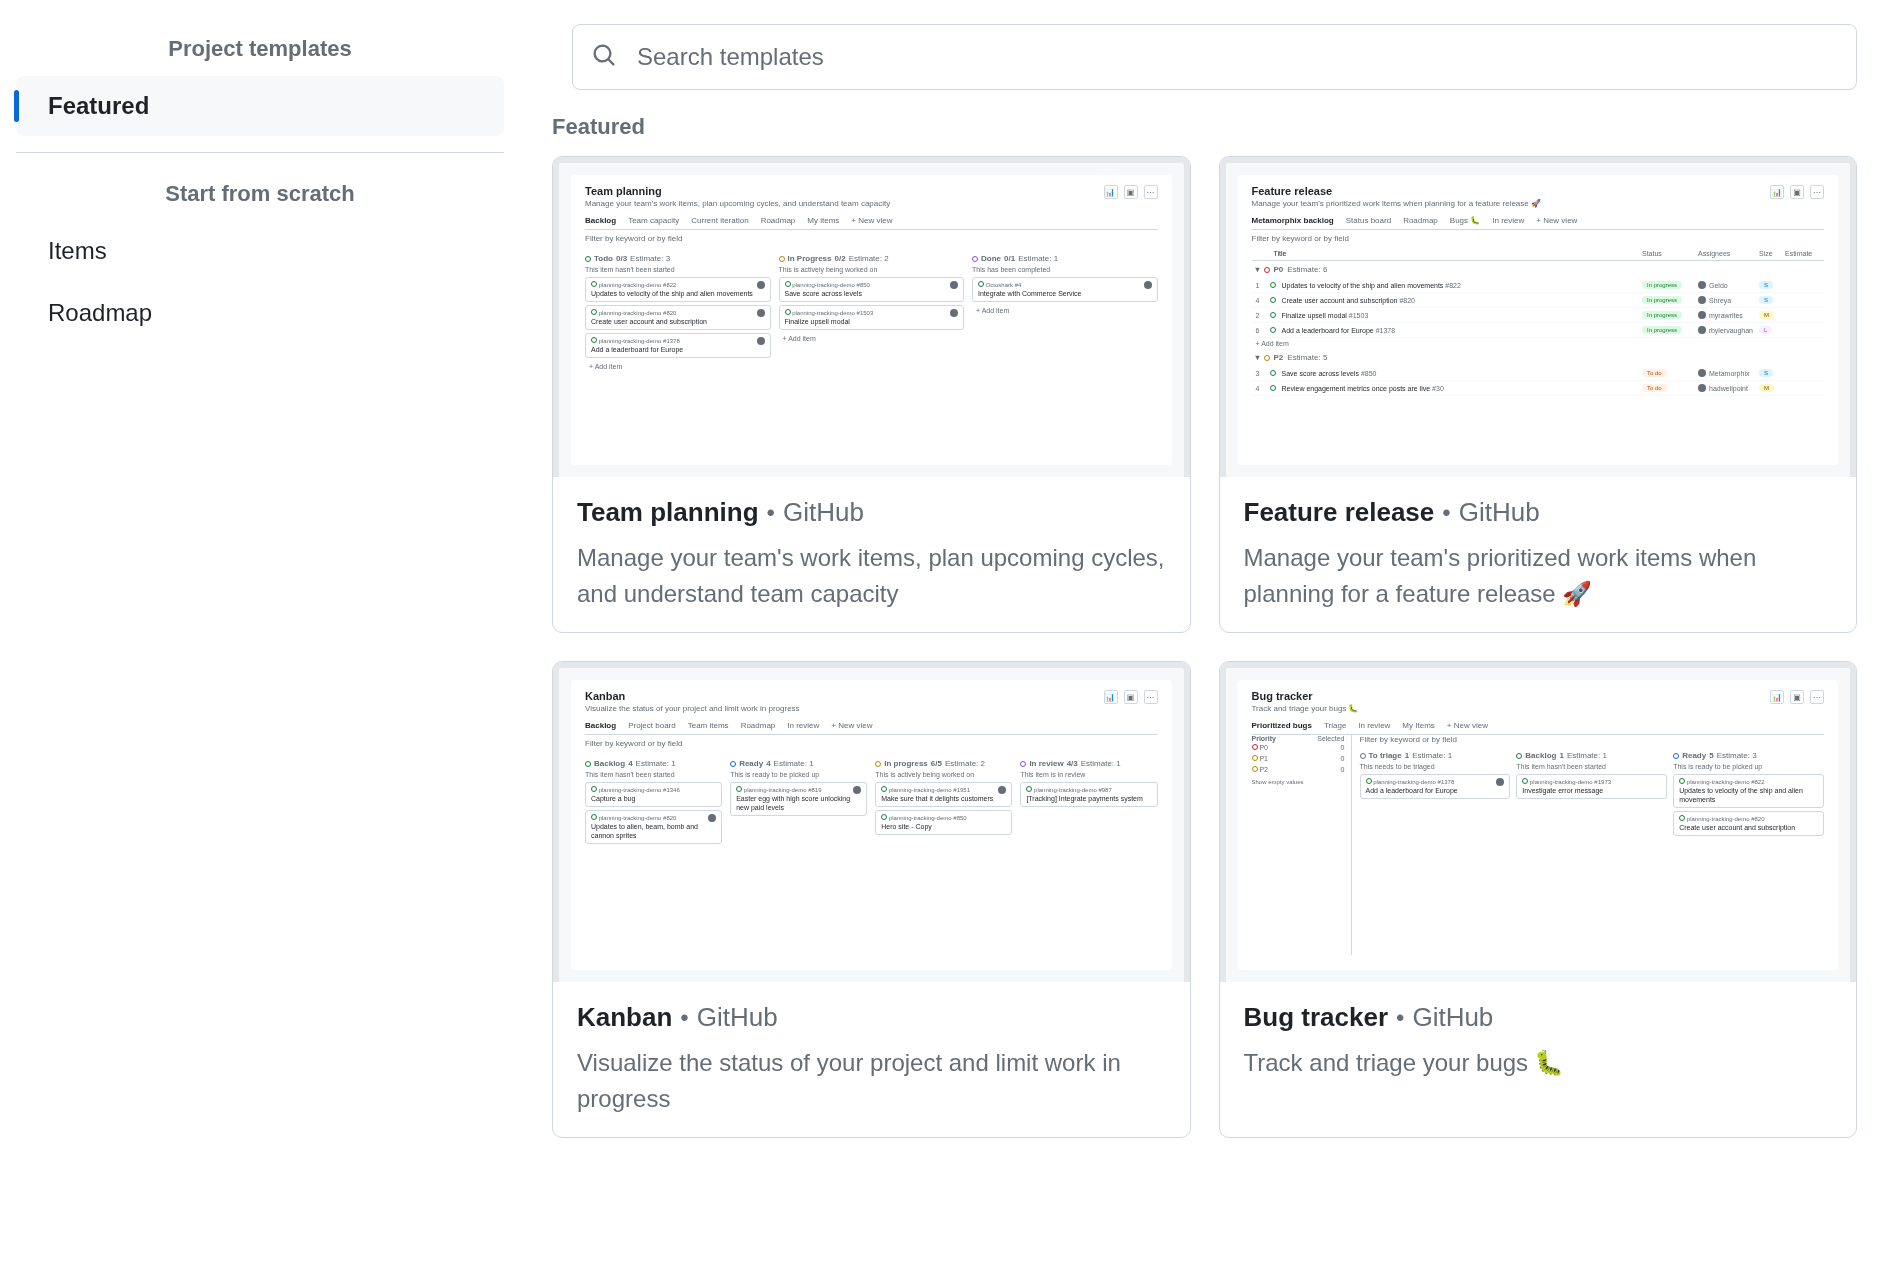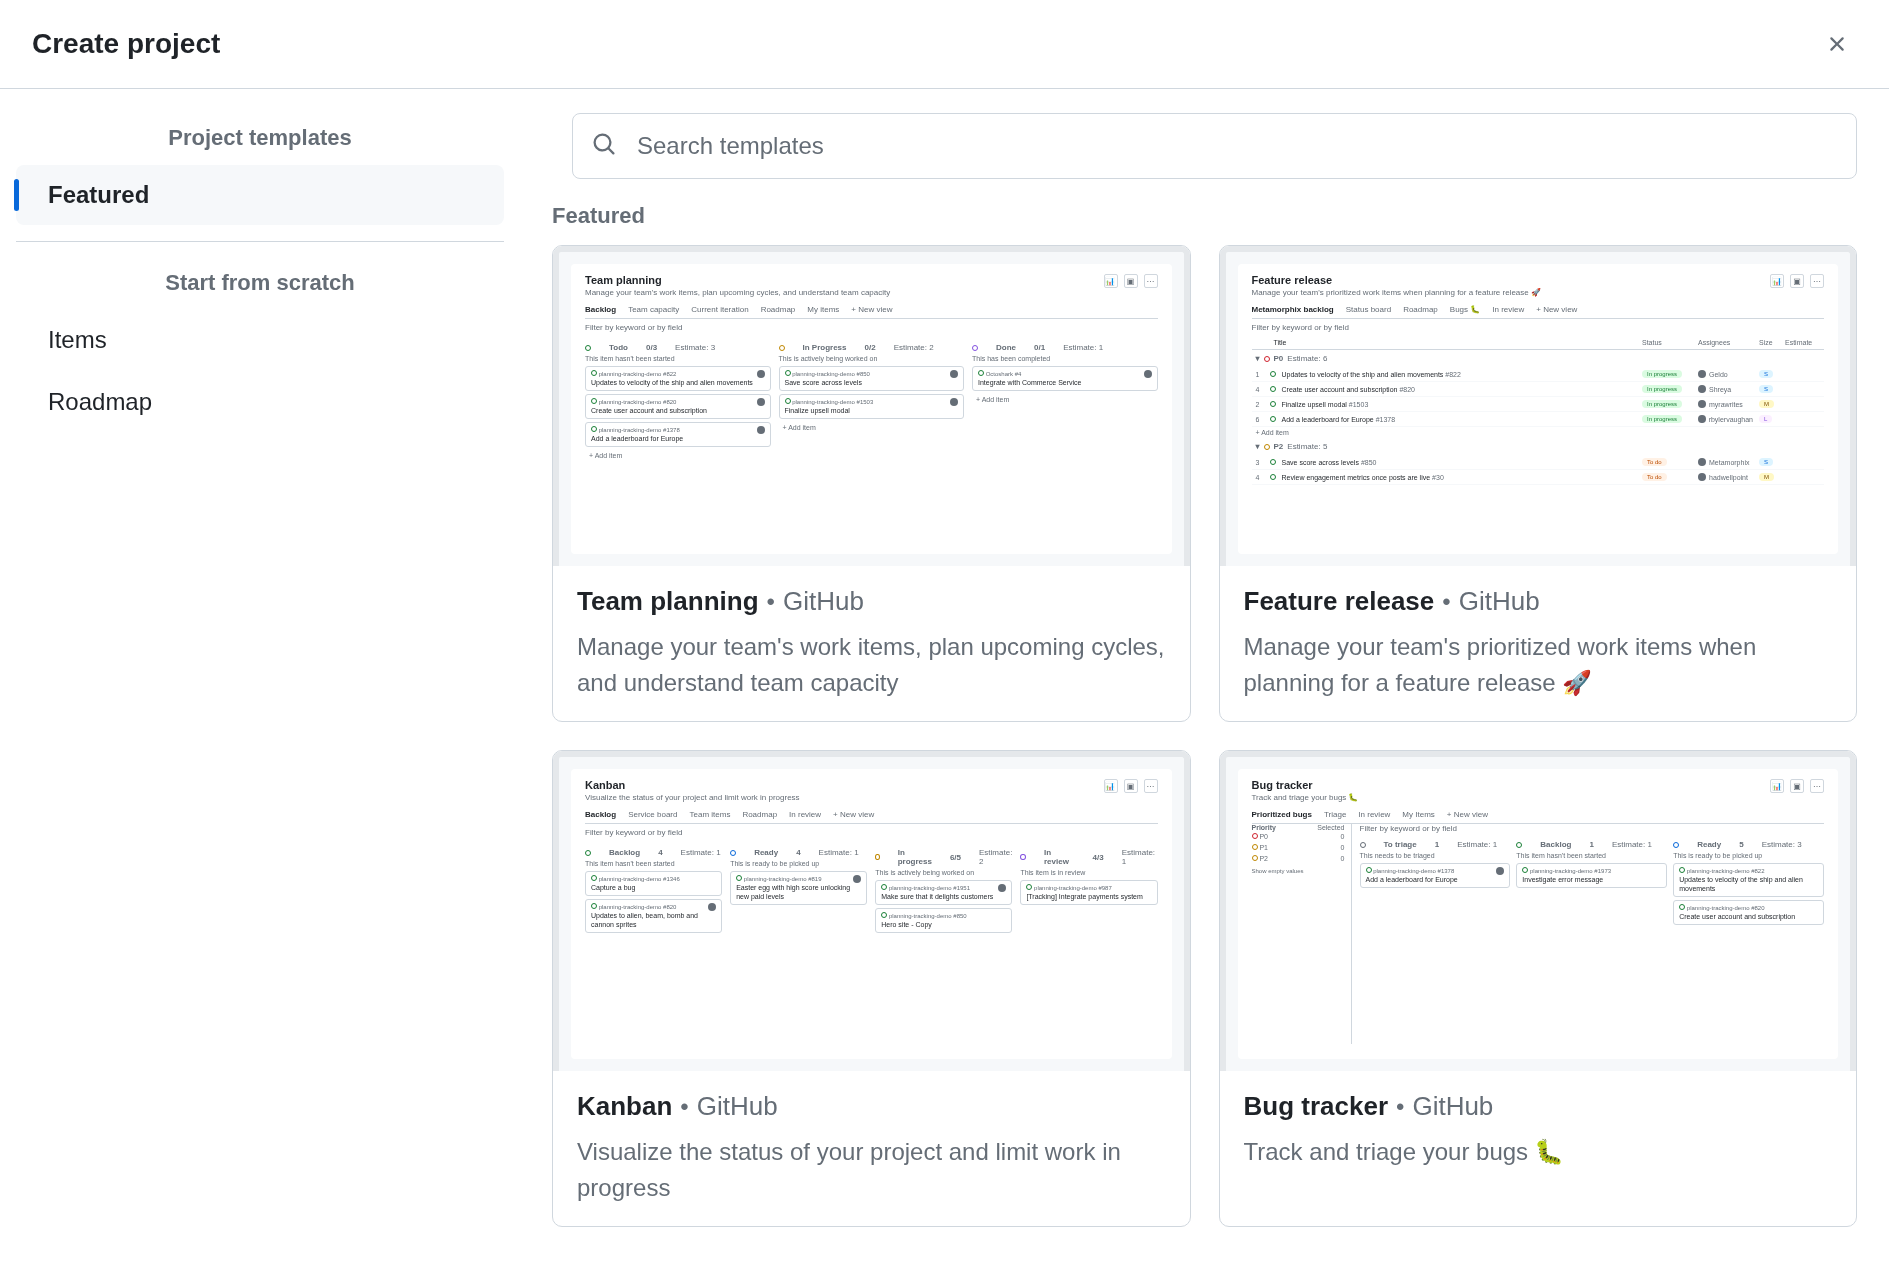--- a/index.html
+++ b/index.html
@@ -235,21 +235,21 @@
   flex: 1;
   min-width: 0;
 }
 
 .thumb-col-header {
   font-size: 8px;
   font-weight: 600;
   padding: 3px 0;
   display: flex;
   align-items: center;
-  gap: 18px;
+  gap: 3px;
 }
 
 .thumb-col-sub {
   font-size: 7px;
   color: #656d76;
   margin-bottom: 4px;
 }
 
 .thumb-card-item {
   background: #ffffff;
@@ -442,28 +442,20 @@
 .thumb-bug-right {
   flex: 1;
   display: flex;
   gap: 6px;
 }
 </style>
 </head>
 <body>
 
 <div class="dialog">
-  <div class="dialog-header">
-    <h1 class="dialog-title">Create project</h1>
-    <button class="close-btn">
-      <svg width="24" height="24" viewBox="0 0 16 16" fill="currentColor">
-          <path d="M3.72 3.72a.75.75 0 0 1 1.06 0L8 6.94l3.22-3.22a.75.75 0 1 1 1.06 1.06L9.06 8l3.22 3.22a.75.75 0 1 1-1.06 1.06L8 9.06l-3.22 3.22a.75.75 0 0 1-1.06-1.06L6.94 8 3.72 4.78a.75.75 0 0 1 0-1.06Z"></path>
-        </svg>
-    </button>
-  </div>
 
   <div class="dialog-body">
     <div class="sidebar">
       <div class="sidebar-section-title">Project templates</div>
       <div class="sidebar-item active">
         <span>Featured</span>
       </div>
       <div class="divider"></div>
       <div class="sidebar-section-title">Start from scratch</div>
       <div class="sidebar-item">
@@ -704,21 +696,21 @@
             <div class="thumb-inner">
               <div class="thumb-icons">
                 <div class="thumb-icon-box">📊</div>
                 <div class="thumb-icon-box">▣</div>
                 <div class="thumb-icon-box">⋯</div>
               </div>
               <div class="thumb-title">Kanban</div>
               <div class="thumb-subtitle">Visualize the status of your project and limit work in progress</div>
               <div class="thumb-tabs">
                 <span class="thumb-tab active">Backlog</span>
-                <span class="thumb-tab">Service board</span>
+                <span class="thumb-tab">Project board</span>
                 <span class="thumb-tab">Team items</span>
                 <span class="thumb-tab">Roadmap</span>
                 <span class="thumb-tab">In review</span>
                 <span class="thumb-tab">+ New view</span>
               </div>
               <div class="thumb-filter">Filter by keyword or by field</div>
               <div class="thumb-columns">
                 <div class="thumb-col">
                   <div class="thumb-col-header">
                       <span class="dot dot-green"></span>

